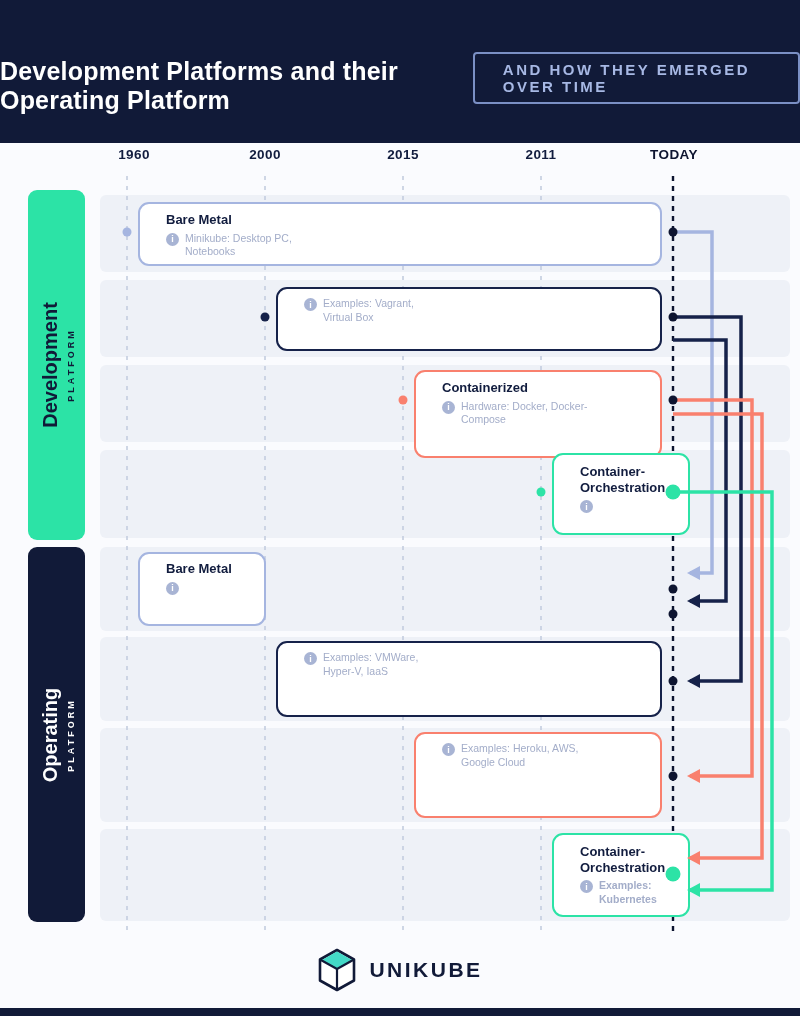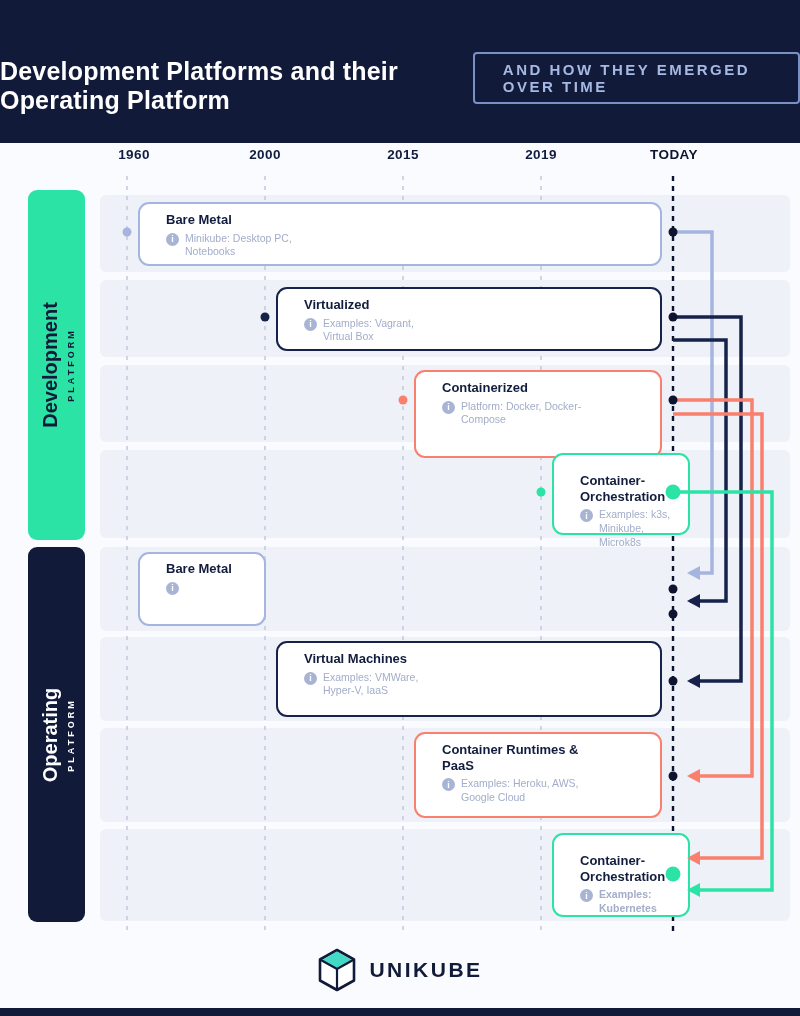--- a/index.html
+++ b/index.html
@@ -72,21 +72,21 @@
   .c4{left:552px;top:453px;width:138px;height:82px;}
   .c5{left:138px;top:552px;width:128px;height:74px;}
   .c6{left:276px;top:641px;width:386px;height:76px;}
   .c7{left:414px;top:732px;width:248px;height:86px;}
   .c8{left:552px;top:833px;width:138px;height:84px;}
   .c1 .text{max-width:130px;} .c2 .text{max-width:115px;} .c3 .text{max-width:135px;}
   .c4 .text{max-width:108px;} .c5 .text{max-width:102px;} .c6 .text{max-width:112px;}
   .c7 .text{max-width:130px;} .c8 .text{max-width:86px;font-weight:bold;}
   .c4 .title,.c8 .title{max-width:112px;}
   .c7 .title{max-width:150px;}
-  .c5{padding-top:7px;} .c4,.c8{padding-top:18px;}
+  .c5{padding-top:7px;} .c4,.c8{padding-top:9px;}
 
   
   .side-box{position:absolute;left:28px;width:57px;border-radius:9px;z-index:2;}
   .side-dev{top:190px;height:350px;background:var(--green);}
   .side-op{top:547px;height:375px;background:var(--navy_deep);}
   .side-inner{
     position:absolute;left:50%;top:50%;
     transform:translate(-50%,-50%) rotate(-90deg);
     display:flex;flex-direction:column;align-items:center;gap:4px;white-space:nowrap;
   }
@@ -108,21 +108,21 @@
 <body>
 
 <header class="header">
   <h1 class="page-title">Development Platforms and their Operating Platform</h1>
   <div class="pill">AND HOW THEY EMERGED OVER TIME</div>
 </header>
 
 <div class="year y1960">1960</div>
 <div class="year y2000">2000</div>
 <div class="year y2015">2015</div>
-<div class="year y2019">2019</div>
+<div class="year y2019">2011</div>
 <div class="year ytoday">TODAY</div>
 
 <div class="band r1"></div>
 <div class="band r2"></div>
 <div class="band r3"></div>
 <div class="band r4"></div>
 <div class="band r5"></div>
 <div class="band r6"></div>
 <div class="band r7"></div>
 <div class="band r8"></div>
@@ -149,55 +149,51 @@
 </div>
 
 <div class="card c1 b-peri">
   <div class="title">Bare Metal</div>
   <div class="examples">
     <span class="info-icon">i</span>
     <span class="text">Minikube: Desktop PC, Notebooks</span>
   </div>
 </div>
 <div class="card c2 b-navy">
-  <div class="title">Virtualized</div>
   <div class="examples">
     <span class="info-icon">i</span>
     <span class="text">Examples: Vagrant, Virtual Box</span>
   </div>
 </div>
 <div class="card c3 b-salmon">
   <div class="title">Containerized</div>
   <div class="examples">
     <span class="info-icon">i</span>
-    <span class="text">Platform: Docker, Docker-Compose</span>
+    <span class="text">Hardware: Docker, Docker-Compose</span>
   </div>
 </div>
 <div class="card c4 b-green">
   <div class="title">Container-Orchestration</div>
   <div class="examples">
     <span class="info-icon">i</span>
-    <span class="text">Examples: k3s, Minikube, Microk8s</span>
   </div>
 </div>
 <div class="card c5 b-peri">
   <div class="title">Bare Metal</div>
   <div class="examples">
     <span class="info-icon">i</span>
   </div>
 </div>
 <div class="card c6 b-navy">
-  <div class="title">Virtual Machines</div>
   <div class="examples">
     <span class="info-icon">i</span>
     <span class="text">Examples: VMWare, Hyper-V, IaaS</span>
   </div>
 </div>
 <div class="card c7 b-salmon">
-  <div class="title">Container Runtimes &amp; PaaS</div>
   <div class="examples">
     <span class="info-icon">i</span>
     <span class="text">Examples: Heroku, AWS, Google Cloud</span>
   </div>
 </div>
 <div class="card c8 b-green">
   <div class="title">Container-Orchestration</div>
   <div class="examples">
     <span class="info-icon">i</span>
     <span class="text">Examples: Kubernetes</span>

